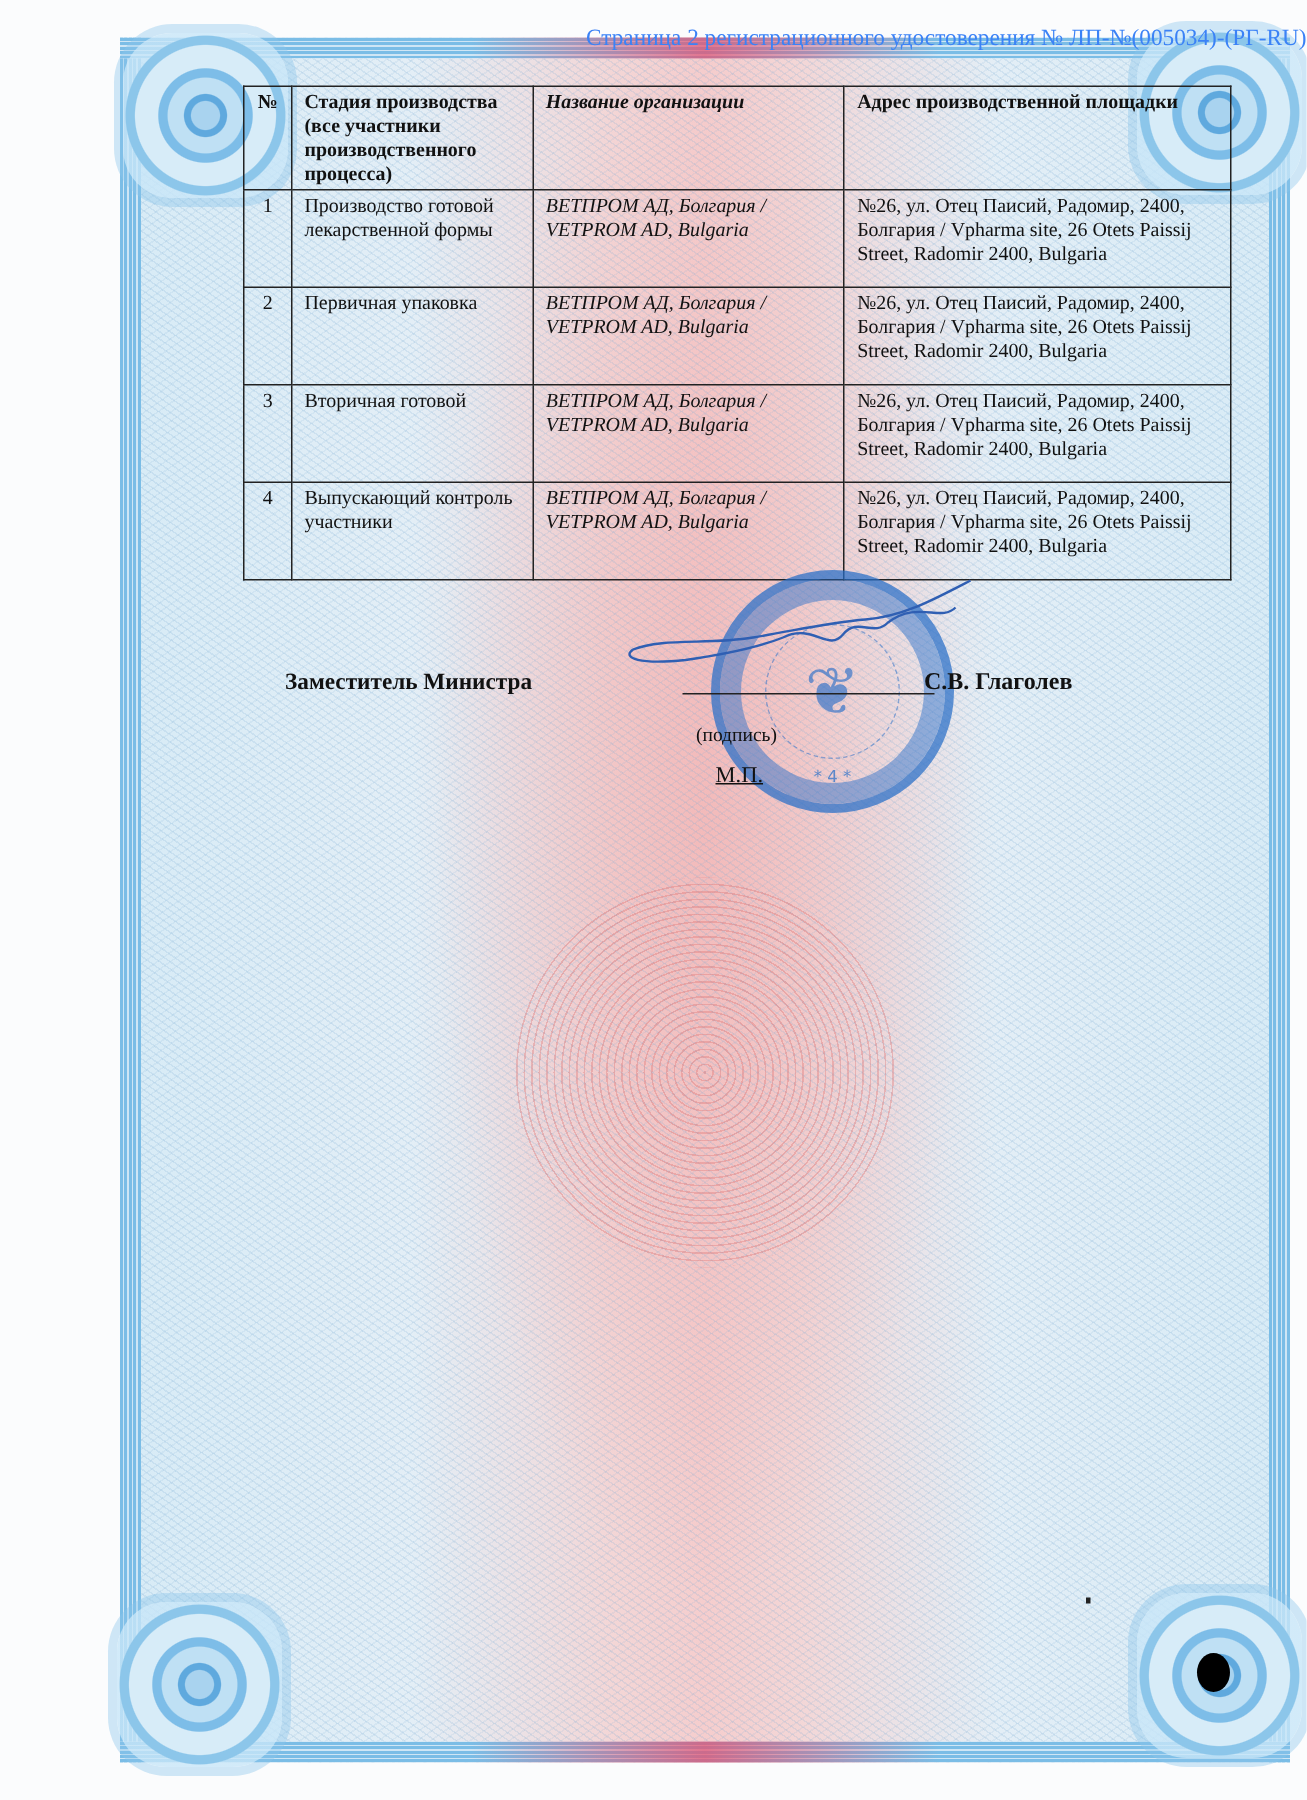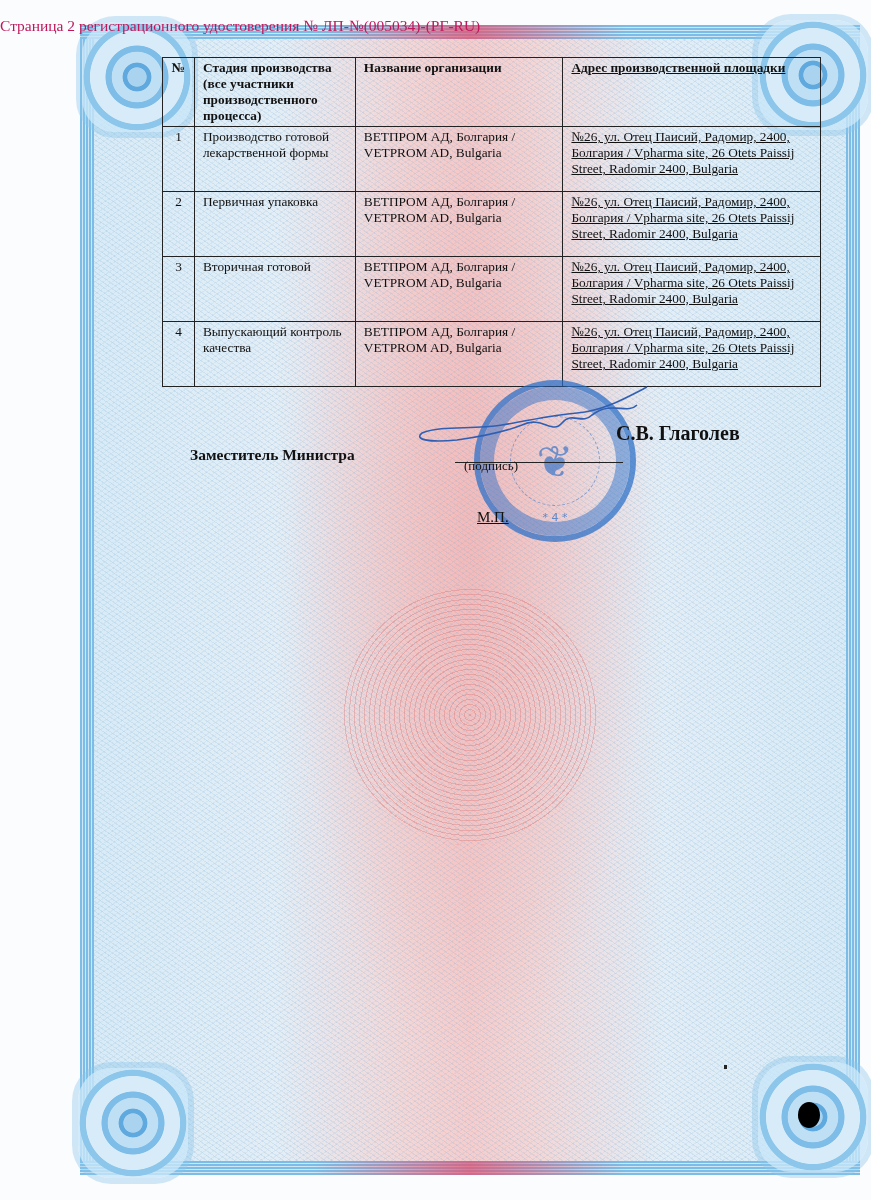--- a/index.html
+++ b/index.html
@@ -50,49 +50,49 @@
     .corner.bl { left: 78px; top: 1068px; }
     .corner.br { left: 758px; top: 1062px; }
 
     .punch-hole {
       position: absolute; left: 798px; top: 1102px; width: 22px; height: 26px;
       border-radius: 50%; background: #000;
     }
     .speck { position: absolute; left: 724px; top: 1065px; width: 3px; height: 4px; background: #222; }
 
     .page-title {
-      position: absolute; top: 17px; left: 0; width: 100%; text-align: left;
-      font-size: 15.5px; color: #be185d; font-family: Liberation Serif, serif;
+      position: absolute; top: 17px; left: 0; width: 100%; text-align: right;
+      font-size: 15.5px; color: #3b82f6; font-family: Liberation Serif, serif;
     }
 
     table.stages {
       position: absolute; left: 162px; top: 57px; width: 659px;
       border-collapse: collapse; font-size: 13.3px; line-height: 16px;
     }
     table.stages th, table.stages td {
       border: 1px solid #222; vertical-align: top; padding: 2px 6px 2px 8px; text-align: left;
     }
     table.stages th { font-weight: bold; height: 68px; }
     table.stages td { height: 65px; }
     table.stages .c-num { width: 32px; text-align: center; padding-left: 2px; padding-right: 2px; }
     table.stages .c-stage { width: 161px; font-family: Liberation Serif, serif; }
-    table.stages .c-org { width: 208px; }
-    table.stages .c-addr { width: 258px; text-decoration: underline; }
+    table.stages .c-org { width: 208px; font-style: italic; }
+    table.stages .c-addr { width: 258px; }
 
     .signer-title {
       position: absolute; left: 172px; top: 446px; font-weight: bold; font-size: 15.5px; margin-left: 18px;
     }
     .sign-line {
       position: absolute; left: 455px; top: 462px; width: 168px; height: 1px; background: #222;
     }
     .signer-name {
-      position: absolute; left: 616px; top: 422px; font-weight: bold; font-size: 20px;
+      position: absolute; left: 616px; top: 446px; font-weight: bold; font-size: 16px;
     }
     .sign-caption {
-      position: absolute; left: 464px; top: 458px; font-size: 13px;
+      position: absolute; left: 464px; top: 482px; font-size: 13px;
     }
     .seal-mark {
       position: absolute; left: 477px; top: 509px; font-size: 15px; text-decoration: underline;
     }
 
     .stamp {
       position: absolute; left: 474px; top: 380px; width: 162px; height: 162px; border-radius: 50%;
       border: 6px solid rgba(40,110,200,0.85);
       box-shadow: inset 0 0 0 12px rgba(255,255,255,0), inset 0 0 0 14px rgba(40,110,200,0.55);
       opacity: 0.85;
@@ -150,21 +150,21 @@
       <td class="c-addr">№26, ул. Отец Паисий, Радомир, 2400, Болгария / Vpharma site, 26 Otets Paissij Street, Radomir 2400, Bulgaria</td>
     </tr>
     <tr>
       <td class="c-num">3</td>
       <td class="c-stage">Вторичная готовой</td>
       <td class="c-org">ВЕТПРОМ АД, Болгария / VETPROM AD, Bulgaria</td>
       <td class="c-addr">№26, ул. Отец Паисий, Радомир, 2400, Болгария / Vpharma site, 26 Otets Paissij Street, Radomir 2400, Bulgaria</td>
     </tr>
     <tr>
       <td class="c-num">4</td>
-      <td class="c-stage">Выпускающий контроль качества</td>
+      <td class="c-stage">Выпускающий контроль участники</td>
       <td class="c-org">ВЕТПРОМ АД, Болгария / VETPROM AD, Bulgaria</td>
       <td class="c-addr">№26, ул. Отец Паисий, Радомир, 2400, Болгария / Vpharma site, 26 Otets Paissij Street, Radomir 2400, Bulgaria</td>
     </tr>
   </tbody>
 </table>
 
 <div class="stamp">
   <div class="stamp-inner">❦</div>
   <div class="stamp-star">* 4 *</div>
 </div>

